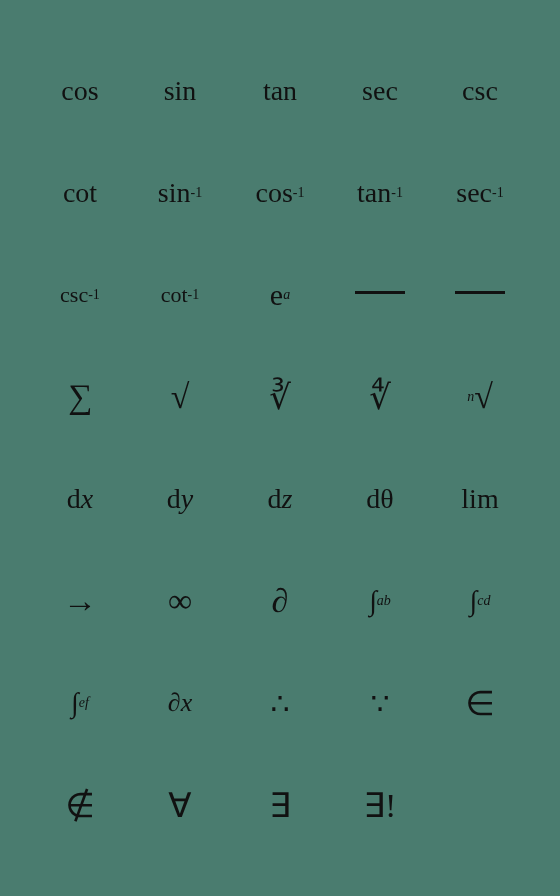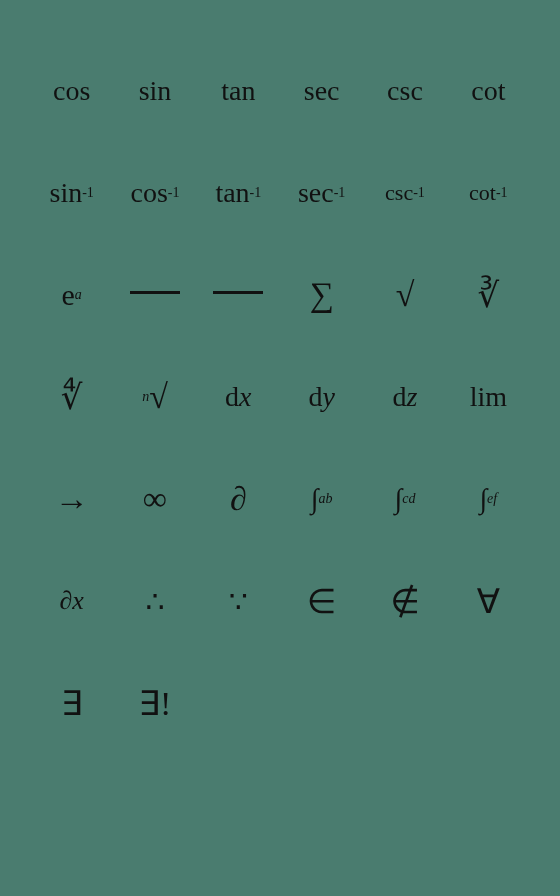--- a/index.html
+++ b/index.html
@@ -8,21 +8,21 @@
       height: 896px;
       background-color: #4a7c6f;
       display: flex;
       align-items: center;
       justify-content: center;
       font-family: Georgia, 'Times New Roman', serif;
     }
     .grid-container {
       width: 520px;
       display: grid;
-      grid-template-columns: repeat(6, 1fr);
+      grid-template-columns: repeat(5, 1fr);
       grid-template-rows: repeat(8, 1fr);
       row-gap: 12px;
       padding: 20px 10px;
     }
     .cell {
       display: flex;
       align-items: center;
       justify-content: center;
       height: 90px;
       font-size: 28px;
@@ -65,20 +65,21 @@
       <span class="dash-line"></span>
     </div>
     <div class="cell" style="font-size: 34px;">∑</div>
     <div class="cell" style="font-size: 34px;">√</div>
     <div class="cell" style="font-size: 34px;">∛</div>
     <div class="cell" style="font-size: 34px;">∜</div>
     <div class="cell" style="font-size: 34px;"><sup><i>n</i></sup>√</div>
     <div class="cell">d<i>x</i></div>
     <div class="cell">d<i>y</i></div>
     <div class="cell">d<i>z</i></div>
+    <div class="cell">dθ</div>
     <div class="cell">lim</div>
     <div class="cell" style="font-size: 34px;">→</div>
     <div class="cell" style="font-size: 34px;">∞</div>
     <div class="cell" style="font-size: 34px;">∂</div>
     <div class="cell" style="font-size: 28px; font-style: italic;">∫<sup><i>a</i></sup><sub><i>b</i></sub></div>
     <div class="cell" style="font-size: 28px; font-style: italic;">∫<sup><i>c</i></sup><sub><i>d</i></sub></div>
     <div class="cell" style="font-size: 28px; font-style: italic;">∫<sup><i>e</i></sup><sub><i>f</i></sub></div>
     <div class="cell" style="font-size: 26px; font-style: italic;">∂<i>x</i></div>
     <div class="cell" style="font-size: 30px;">∴</div>
     <div class="cell" style="font-size: 30px;">∵</div>

